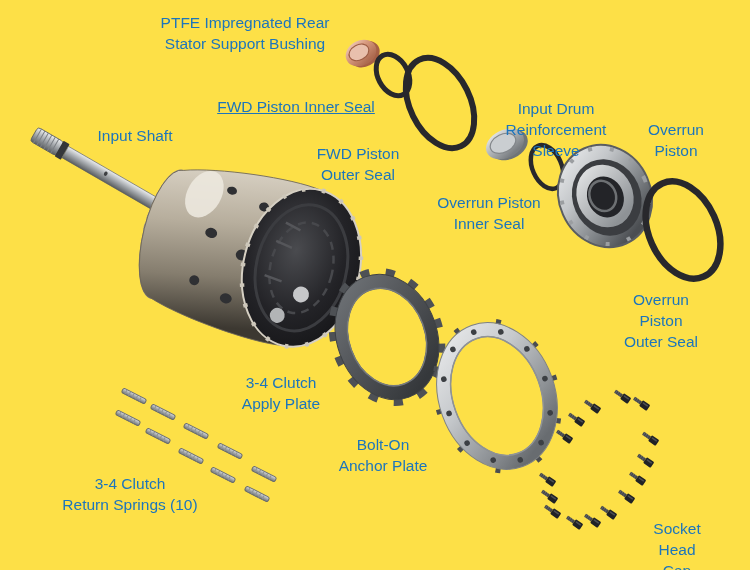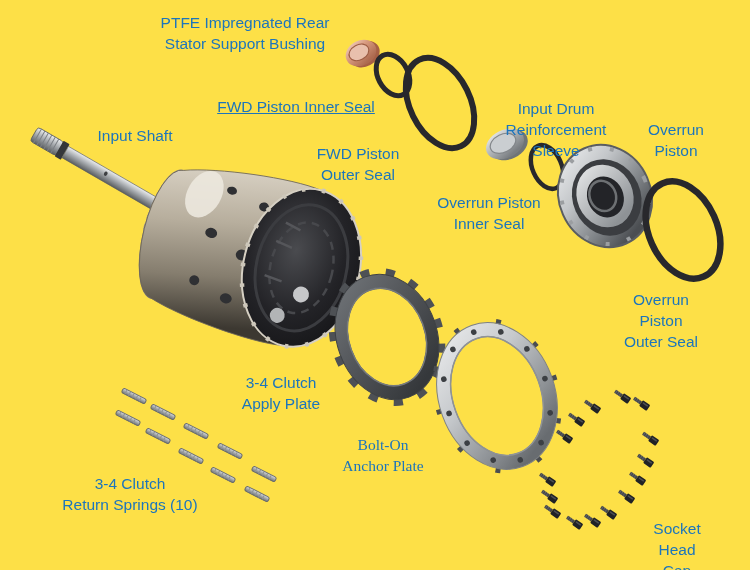--- a/index.html
+++ b/index.html
@@ -233,19 +233,19 @@
   <div class="lbl" style="left: 556px; top: 61px; color: rgb(28, 117, 188); margin-top: 37px;">Input Drum
 Reinforcement
 Sleeve</div>
   <div class="lbl" style="left: 676px; top: 119px; color: rgb(28, 117, 188);">Overrun Piston</div>
   <div class="lbl" style="left: 489px; top: 192px; color: rgb(28, 117, 188);">Overrun Piston
 Inner Seal</div>
   <div class="lbl" style="left: 661px; top: 289px; color: rgb(28, 117, 188);">Overrun Piston
 Outer Seal</div>
   <div class="lbl" style="left: 281px; top: 372px; color: rgb(28, 117, 188);">3-4 Clutch
 Apply Plate</div>
-  <div class="lbl" style="left: 383px; top: 434px; color: rgb(28, 117, 188); font-family: Liberation Serif, serif;">Bolt-On
+  <div class="lbl" style="left: 383px; top: 434px; color: rgb(28, 117, 188);">Bolt-On
 Anchor Plate</div>
   <div class="lbl" style="left: 130px; top: 473px; color: rgb(28, 117, 188);">3-4 Clutch
 Return Springs (10)</div>
   <div class="lbl" style="left: 677px; top: 518px; color: rgb(28, 117, 188);">Socket Head
 Cap Screws (15)</div>
 </div>
 
 </body></html>

